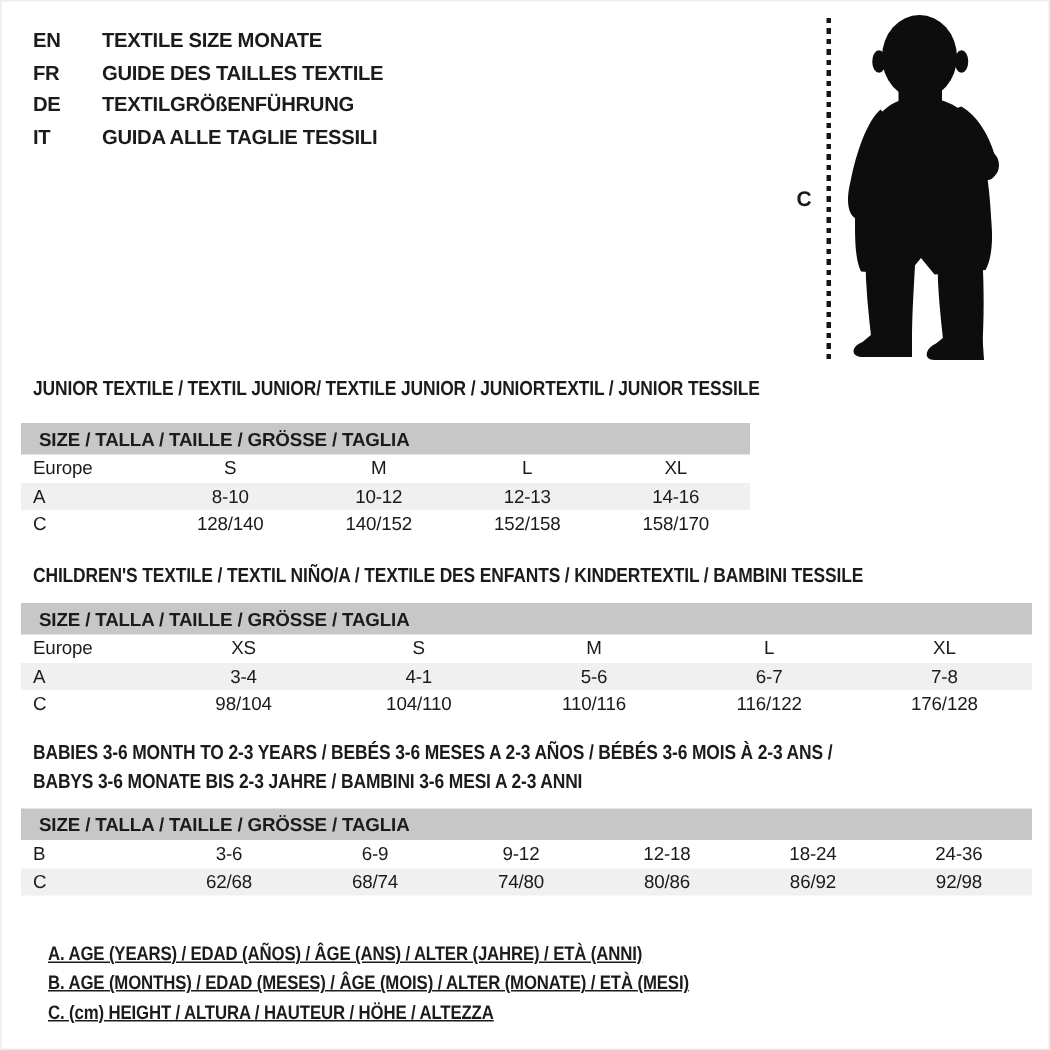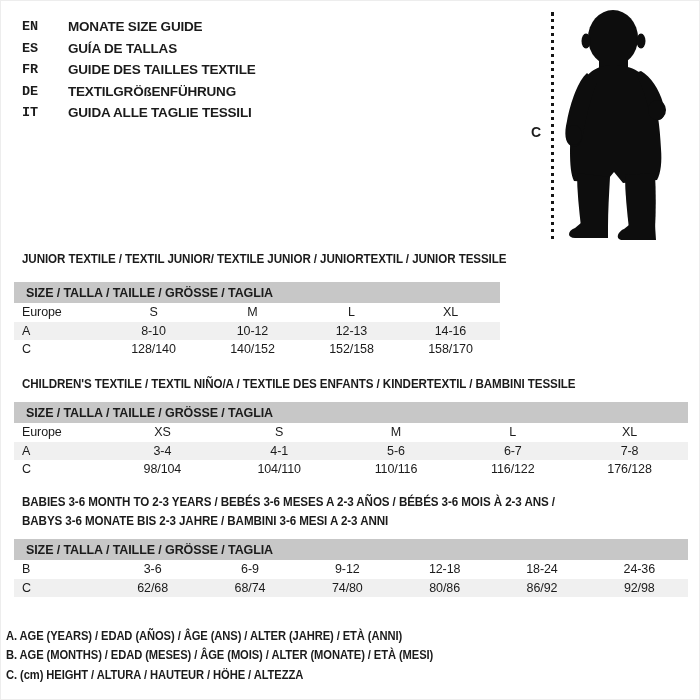--- a/index.html
+++ b/index.html
@@ -5,21 +5,21 @@
   html,body{margin:0;padding:0;}
   body{
     width:700px;height:700px;position:relative;background:#ffffff;overflow:hidden;
     font-family:"Liberation Sans","DejaVu Sans",sans-serif;color:#1b1b1b;
   }
   .frame{position:absolute;inset:0;box-shadow:inset 0 0 0 1px #ededed;pointer-events:none;}
 
   
   .lang-list{position:absolute;left:22px;top:16px;}
   .lang-row{display:flex;height:21.5px;align-items:center;font-weight:700;font-size:13.5px;letter-spacing:-0.2px;}
-  .lang-code{width:46px;font-family:Liberation Mono, monospace;}
+  .lang-code{width:46px;}
 
   
   .dash-line{position:absolute;left:551px;top:12px;width:3px;height:230px;
     background:repeating-linear-gradient(to bottom,#161616 0 3.5px,transparent 3.5px 7px);}
   .measure-c{position:absolute;left:531px;top:124px;font-size:14px;font-weight:700;}
   .baby-svg{position:absolute;left:557px;top:5px;}
 
   
   .sec-title{position:absolute;left:22px;font-size:13.5px;font-weight:700;letter-spacing:-0.1px;
     white-space:nowrap;transform:scaleX(0.86);transform-origin:0 50%;line-height:19px;}
@@ -33,37 +33,33 @@
   .t2{top:402px;width:674px;}
   .t3{top:539px;width:674px;}
   .tband{height:21px;background:#c7c7c7;display:flex;align-items:center;padding-left:12px;
     box-sizing:border-box;font-weight:700;font-size:12.5px;letter-spacing:-0.1px;}
   .trow{display:flex;height:18.5px;align-items:center;font-size:12.5px;font-weight:400;letter-spacing:-0.1px;}
   .trow.shaded{background:#f0f0f0;}
   .tlabel{width:90px;padding-left:8px;box-sizing:border-box;}
   .tcell{flex:1;text-align:center;}
 
   
-  .notes{position:absolute;left:6px;top:626px;}
+  .notes{position:absolute;left:32px;top:626px;text-decoration:underline;}
   .note-line{display:block;font-size:13px;font-weight:700;line-height:19.3px;white-space:nowrap;
     transform:scaleX(0.86);transform-origin:0 50%;letter-spacing:-0.1px;}
 </style>
 </head>
 <body>
 
 <div class="frame"></div>
 
 <div class="lang-list">
     <div class="lang-row">
       <span class="lang-code">EN</span>
-      <span>MONATE SIZE GUIDE</span>
-    </div>
-    <div class="lang-row">
-      <span class="lang-code">ES</span>
-      <span>GUÍA DE TALLAS</span>
+      <span>TEXTILE SIZE MONATE</span>
     </div>
     <div class="lang-row">
       <span class="lang-code">FR</span>
       <span>GUIDE DES TAILLES TEXTILE</span>
     </div>
     <div class="lang-row">
       <span class="lang-code">DE</span>
       <span>TEXTILGRÖßENFÜHRUNG</span>
     </div>
     <div class="lang-row">

